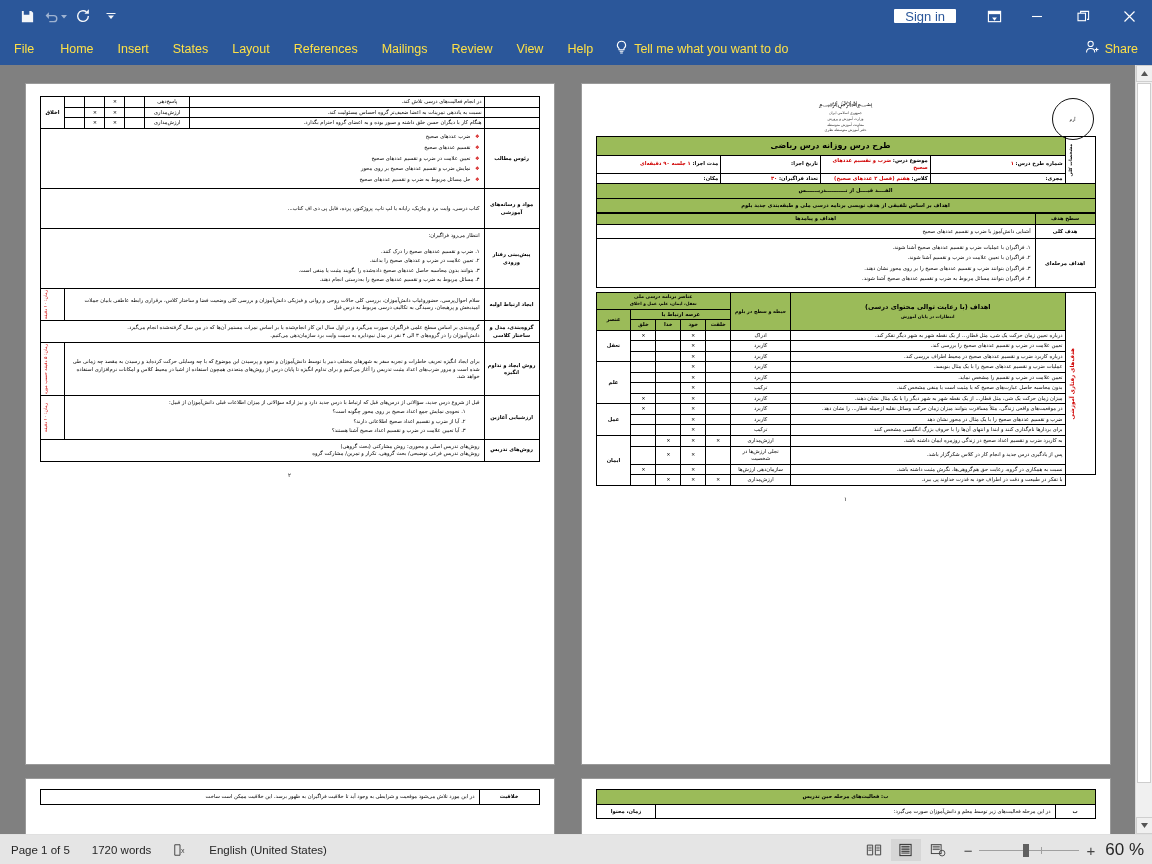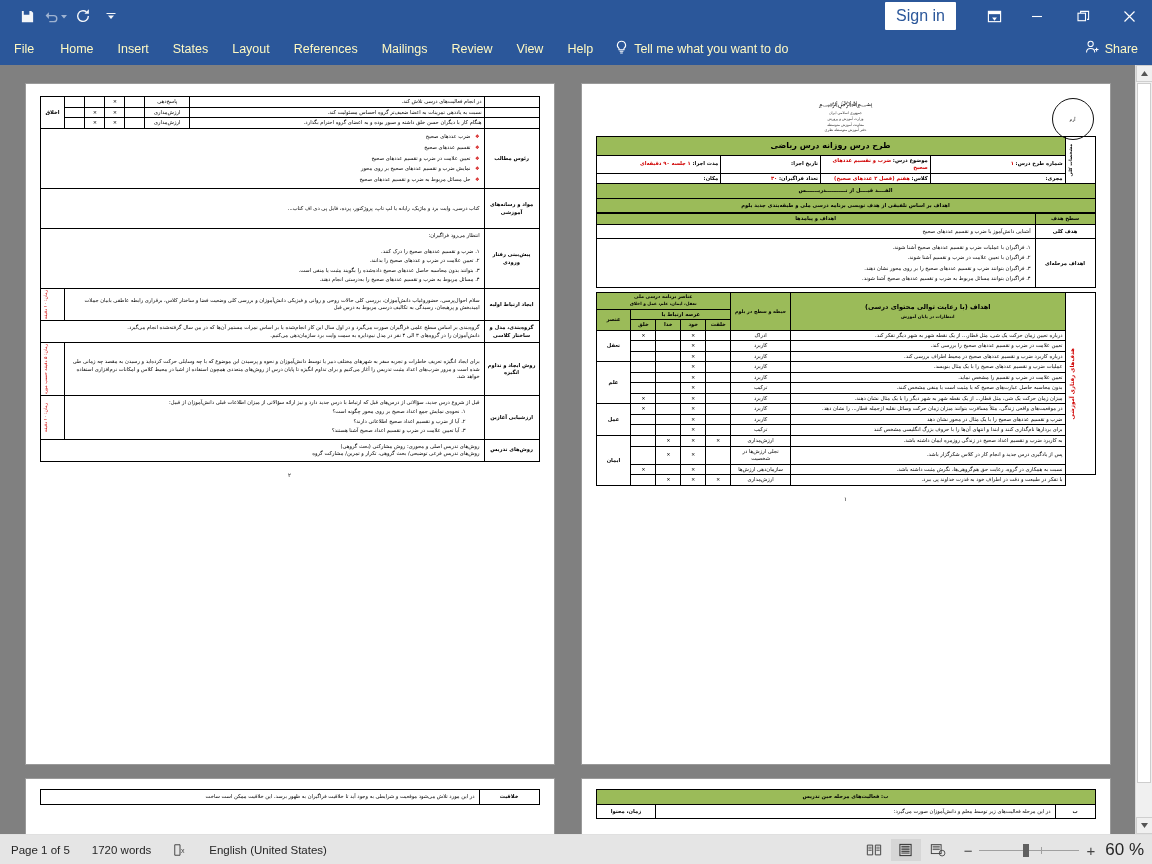--- a/index.html
+++ b/index.html
@@ -21,32 +21,32 @@
     cursor:default; opacity:.95;
   }
   .qat-btn svg{ display:block; }
   .qat-btn.dim{ opacity:.55; }
   .title-text{
     position:absolute; left:0; right:0; text-align:center;
     font-size:12.5px; color:#fff; pointer-events:none; letter-spacing:.1px;
   }
   .tb-right{ margin-left:auto; display:flex; align-items:center; padding-right:0; }
   .signin{
-    background:#fff; color:#2b579a; font-size:16px; height:28px;
+    background:#fff; color:#2b579a; font-size:13px; height:14px;
     padding:0 11px; display:flex; align-items:center; border-radius:1px;
     margin-right:18px;
   }
   .winbtn{
     width:46px;height:32px;display:flex;align-items:center;justify-content:center;
   }
   .ribbonopt{ width:40px;height:32px;display:flex;align-items:center;justify-content:center;}
 
   
   .ribbon{
-    height:33px;background:#2b579a;display:flex;align-items:stretch;color:#fef9c3;
+    height:33px;background:#2b579a;display:flex;align-items:stretch;color:#fde047;
     font-size:12.5px;
   }
   .tab{
     display:flex;align-items:center;padding:0 12px;height:33px;white-space:nowrap;
   }
   .tab.file{ padding:0 14px; }
   .ribbon .spacer{ flex:1; }
   .tellme{ display:flex;align-items:center;gap:6px;padding:0 10px;font-size:12.5px;}
   .share{ display:flex;align-items:center;gap:5px;padding:0 14px 0 8px;font-size:12.5px;}
 

